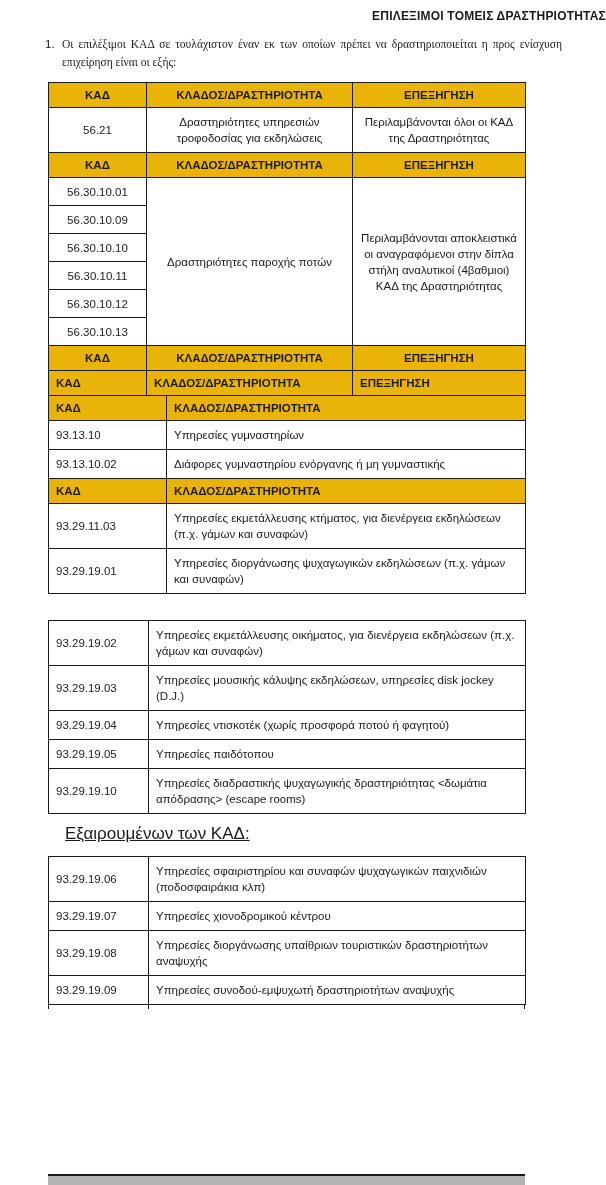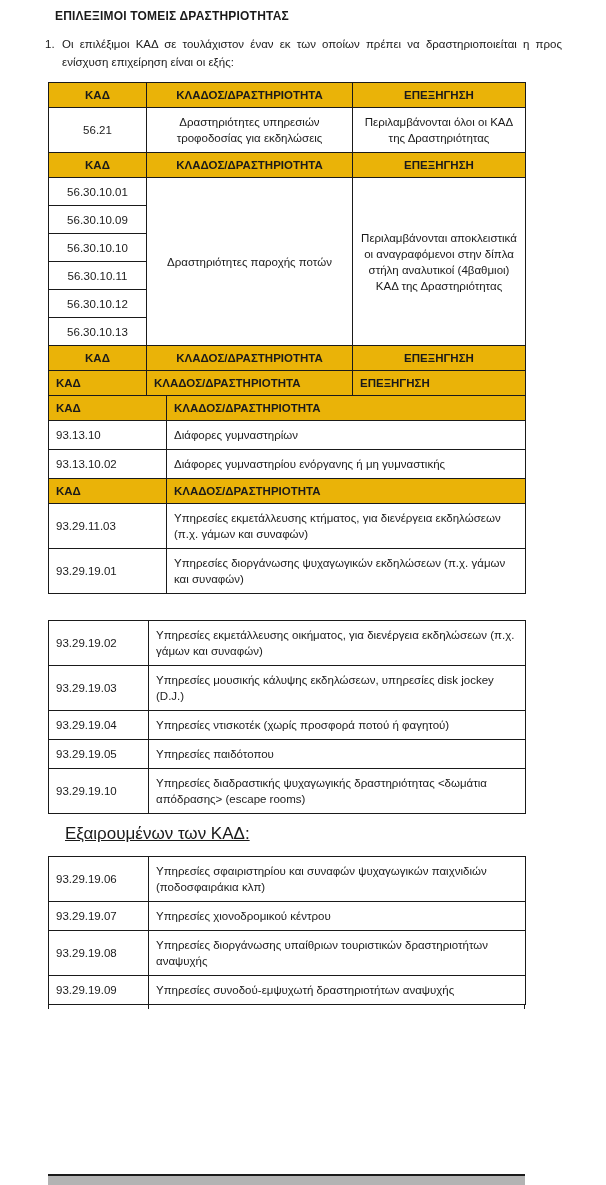--- a/index.html
+++ b/index.html
@@ -2,28 +2,28 @@
 <html><head>
 <meta charset="utf-8">
 <style>
   html,body{margin:0;padding:0;}
   body{
     width:606px;height:1185px;background:#ffffff;position:relative;overflow:hidden;
     font-family:"Liberation Sans","DejaVu Sans",sans-serif;color:#1a1a1a;
     -webkit-font-smoothing:antialiased;
   }
   .doc-title{
-    font-size:12px;font-weight:bold;margin:9px 0 0 55px;letter-spacing:0.2px;
+    font-size:12px;font-weight:bold;margin:9px 0 0 55px;letter-spacing:0.2px;text-align:right;
   }
   .intro{
     display:flex;margin:13px 0 0 45px;width:517px;
     font-size:11.5px;line-height:17.5px;
   }
   .intro-num{width:17px;flex:none;}
-  .intro-text{flex:1;text-align:justify;}
+  .intro-text{flex:1;text-align:justify;font-family:Liberation Serif, serif;}
 
   table.tbl{
     border-collapse:collapse;table-layout:fixed;width:477px;margin-left:48px;
   }
   table.tbl + table.tbl{margin-top:-1px;}
   .tbl td,.tbl th{
     border:1px solid #1a1a1a;
     font-size:11.5px;line-height:16px;
     padding:2px 7px;vertical-align:middle;
     overflow:hidden;
@@ -153,21 +153,21 @@
       <col style="width:118px">
       <col style="width:359px">
     </colgroup>
   <tbody>
       <tr>
     <th class="l">ΚΑΔ</th>
     <th class="l">ΚΛΑΔΟΣ/ΔΡΑΣΤΗΡΙΟΤΗΤΑ</th>
   </tr>
   <tr class="row-s">
     <td class="l">93.13.10</td>
-    <td class="l">Διάφορες γυμναστηρίων</td>
+    <td class="l">Υπηρεσίες γυμναστηρίων</td>
   </tr>
   <tr class="row-s">
     <td class="l">93.13.10.02</td>
     <td class="l">Διάφορες γυμναστηρίου ενόργανης ή μη γυμναστικής</td>
   </tr>
 </tbody>
   </table>
 
 <table class="tbl">
   <colgroup>

